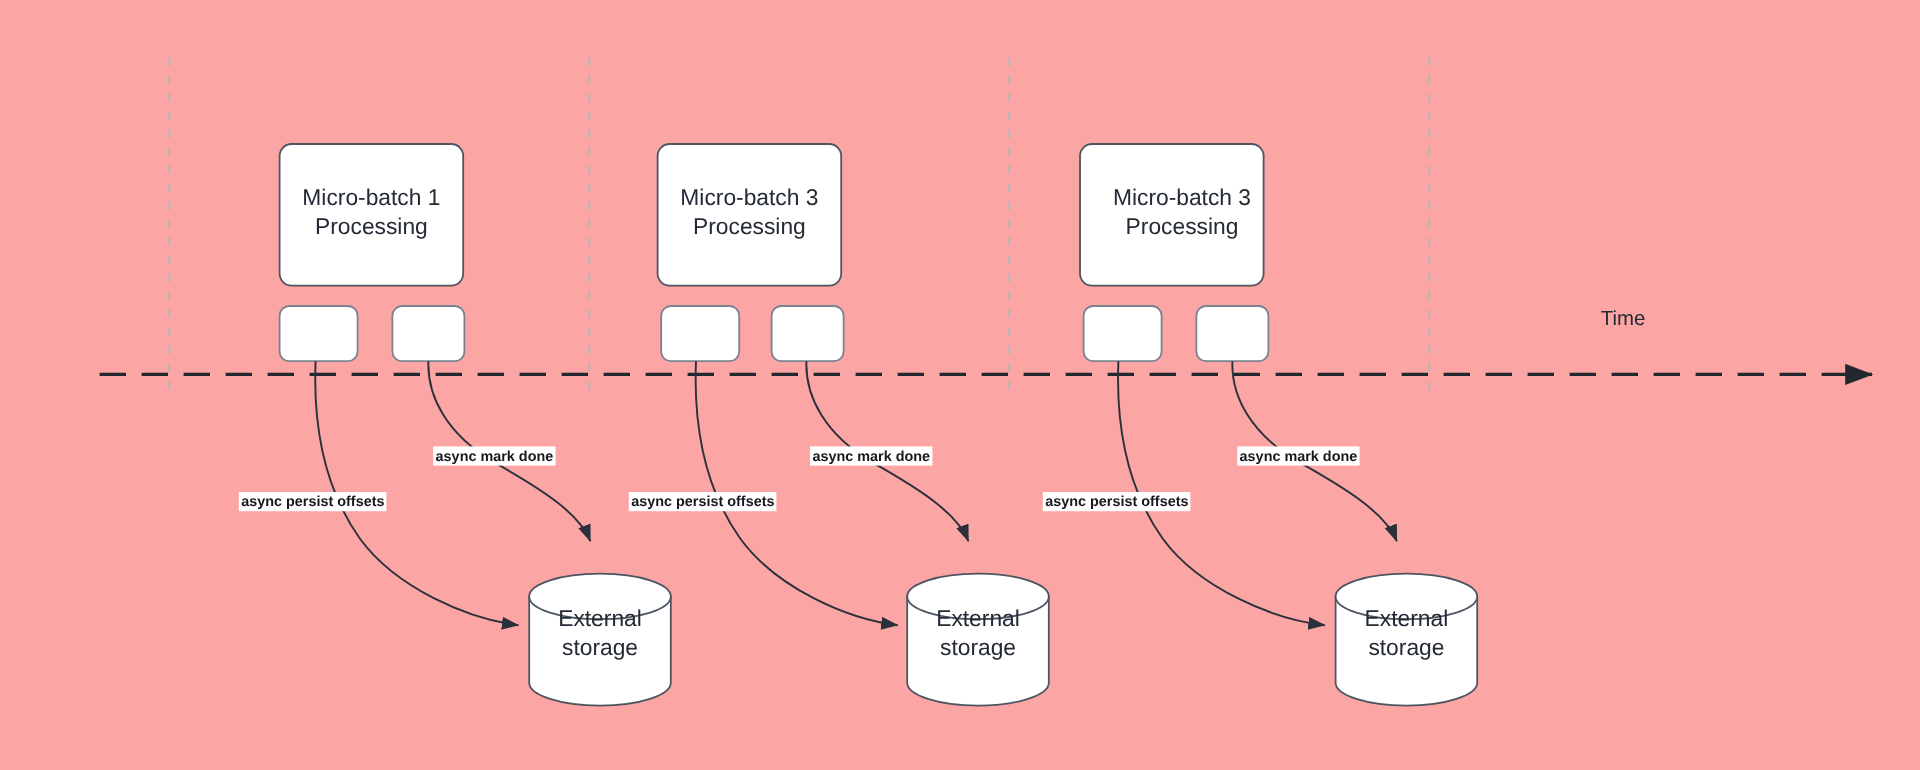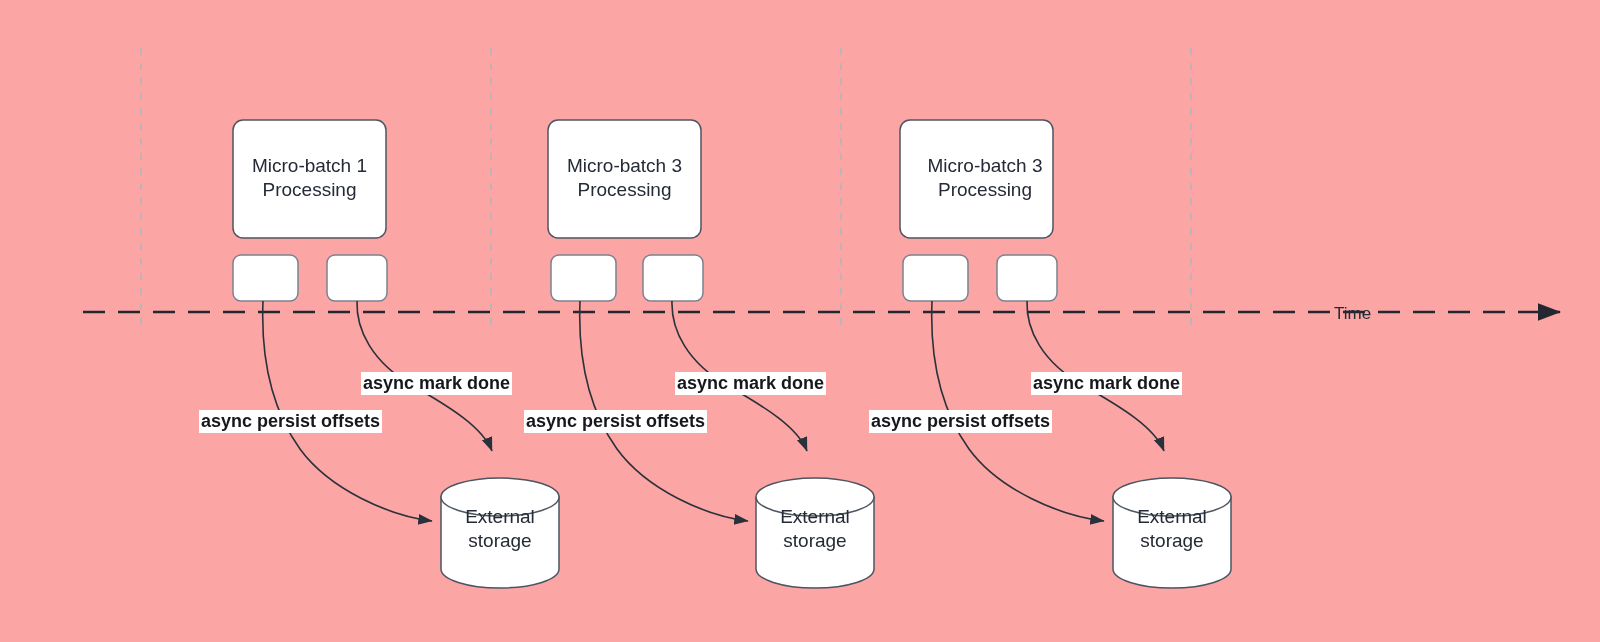--- a/index.html
+++ b/index.html
@@ -31,21 +31,21 @@
     position: absolute;
     font-size: 19px;
     line-height: 24px;
     color: #252b36;
     text-align: center;
     white-space: pre-line;
     pointer-events: none;
   }
   .edge-label {
     position: absolute;
-    font-size: 18px;
+    font-size: 12px;
     font-weight: bold;
     color: #16181d;
     white-space: nowrap;
     background: #ffffff;
     padding: 1px 2px;
   }
   .time-label {
     position: absolute;
     font-size: 17px;
     color: #252b36;
@@ -136,15 +136,15 @@
   <div class="edge-label" style="left:524px; top:410px;">async persist offsets</div>
   <div class="edge-label" style="left:675px; top:372px;">async mark done</div>
 
   <div class="node-label" style="left:900px; top:154px; width:170px;">Micro-batch 3
 Processing</div>
   <div class="node-label" style="left:1113px; top:505px; width:118px;">External
 storage</div>
   <div class="edge-label" style="left:869px; top:410px;">async persist offsets</div>
   <div class="edge-label" style="left:1031px; top:372px;">async mark done</div>
 
-  <div class="time-label" style="left:1334px; top:256px;margin-top:48px;">Time</div>
+  <div class="time-label" style="left:1334px; top:256px;">Time</div>
 
 </div>
 
 </body></html>

